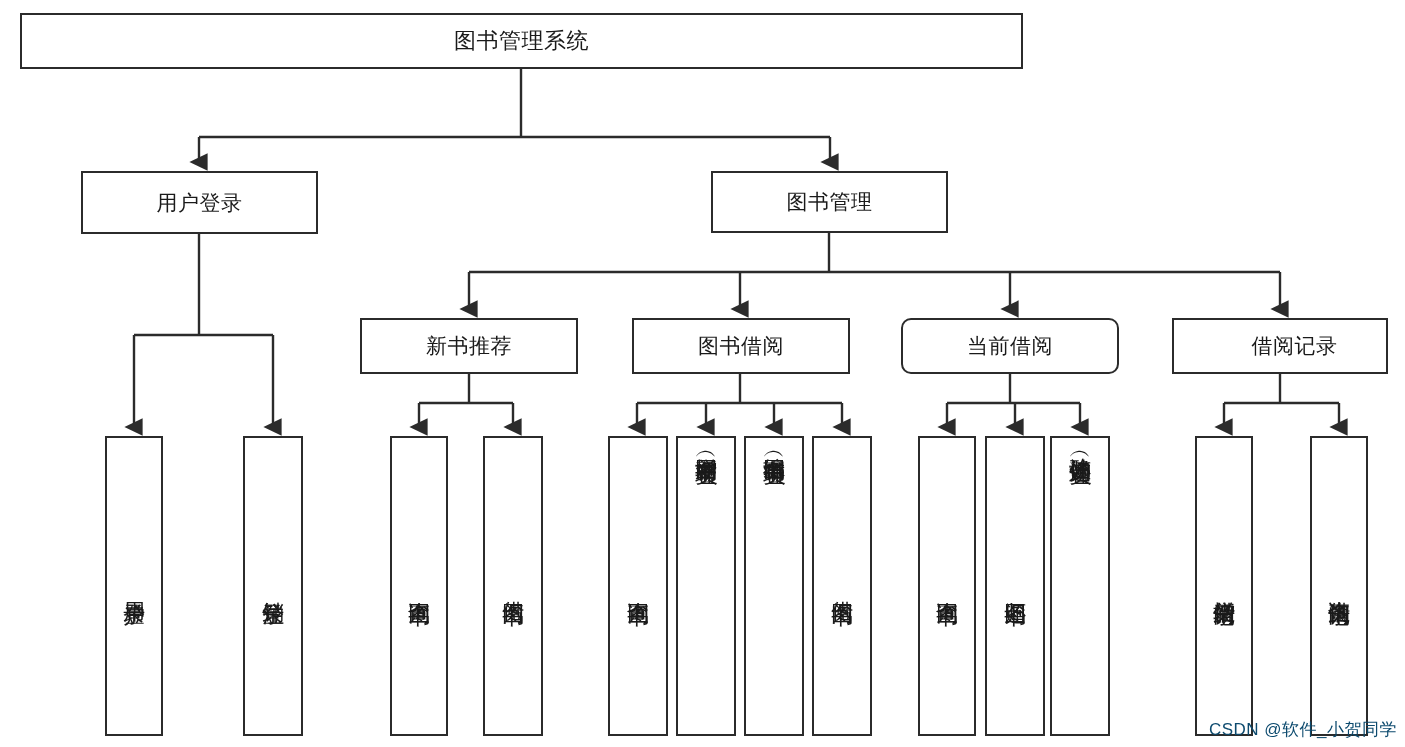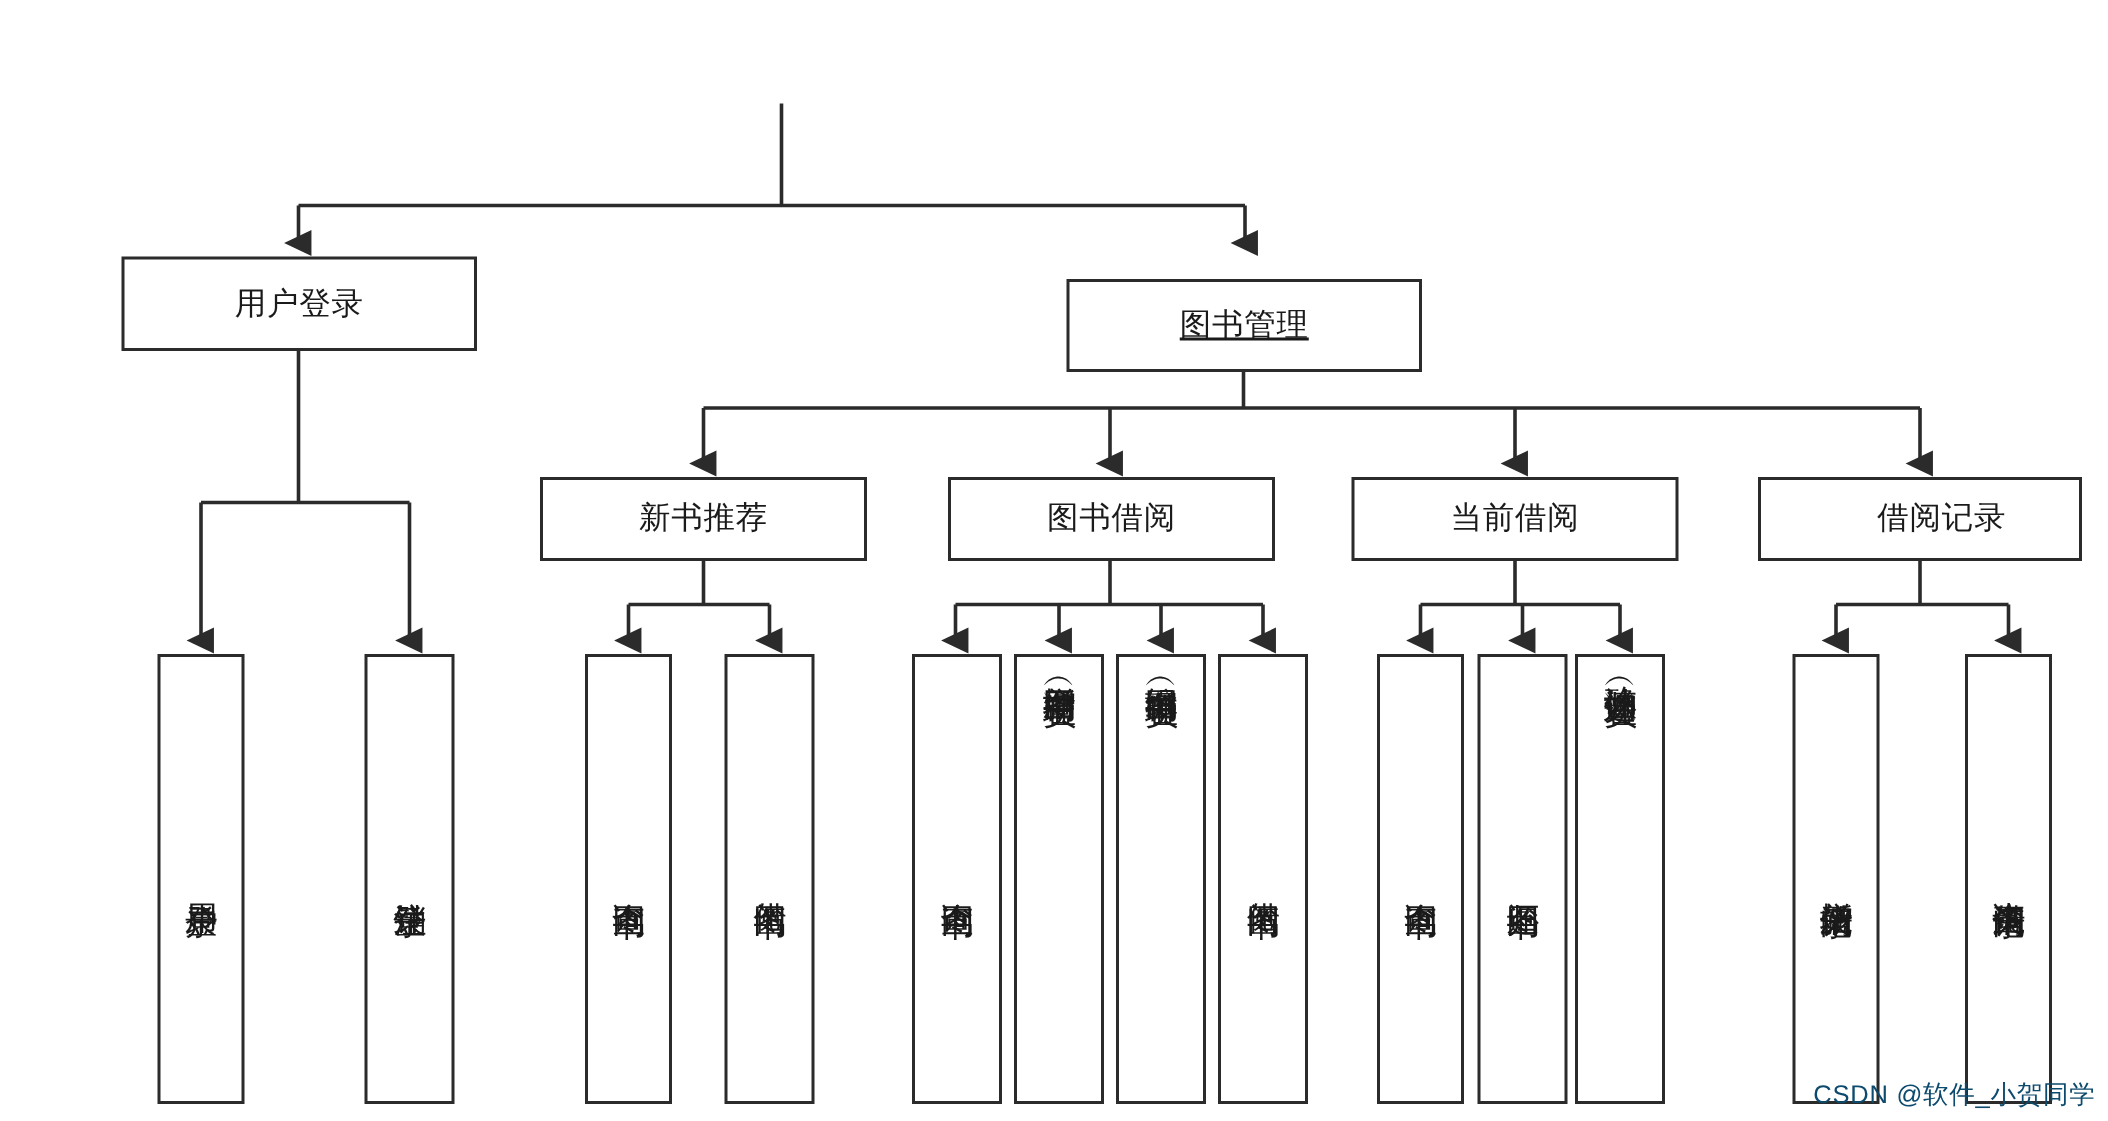--- a/index.html
+++ b/index.html
@@ -124,38 +124,41 @@
       <path d="M1015,403 L1015,427" marker-end="url(#arrowhead)"></path>
       <path d="M1080,403 L1080,427" marker-end="url(#arrowhead)"></path>
 
       <path d="M1280,374 L1280,403"></path>
       <path d="M1224,403 L1339,403"></path>
       <path d="M1224,403 L1224,427" marker-end="url(#arrowhead)"></path>
       <path d="M1339,403 L1339,427" marker-end="url(#arrowhead)"></path>
     </g>
   </svg>
 
+  <div class="node node-root" style="left:20px; top:13px; width:1003px; height:56px;">
+    <span class="node-label-h">图书管理系统</span>
+  </div>
 
   <div class="node" style="left:81px; top:171px; width:237px; height:63px;">
     <span class="node-label-h">用户登录</span>
   </div>
 
-  <div class="node" style="left:711px; top:186px; width:237px; height:62px;text-decoration:underline;">
+  <div class="node" style="left:711px; top:171px; width:237px; height:62px;">
     <span class="node-label-h">图书管理</span>
   </div>
 
   <div class="node" style="left:632px; top:318px; width:218px; height:56px;">
     <span class="node-label-h">图书借阅</span>
   </div>
 
   <div class="node" style="left:360px; top:318px; width:218px; height:56px;">
     <span class="node-label-h">新书推荐</span>
   </div>
 
-  <div class="node" style="left:901px; top:318px; width:218px; height:56px;">
+  <div class="node" style="left:901px; top:318px; width:218px; height:56px;border-radius:10px;">
     <span class="node-label-h">当前借阅</span>
   </div>
 
   <div class="node" style="left:1172px; top:318px; width:216px; height:56px;padding-left:29px;">
     <span class="node-label-h">借阅记录</span>
   </div>
 
   <div class="node node-leaf leaf-centered" style="left:105px; top:436px; width:58px; height:300px;">
     <span class="node-label-v">用户登录</span>
   </div>

